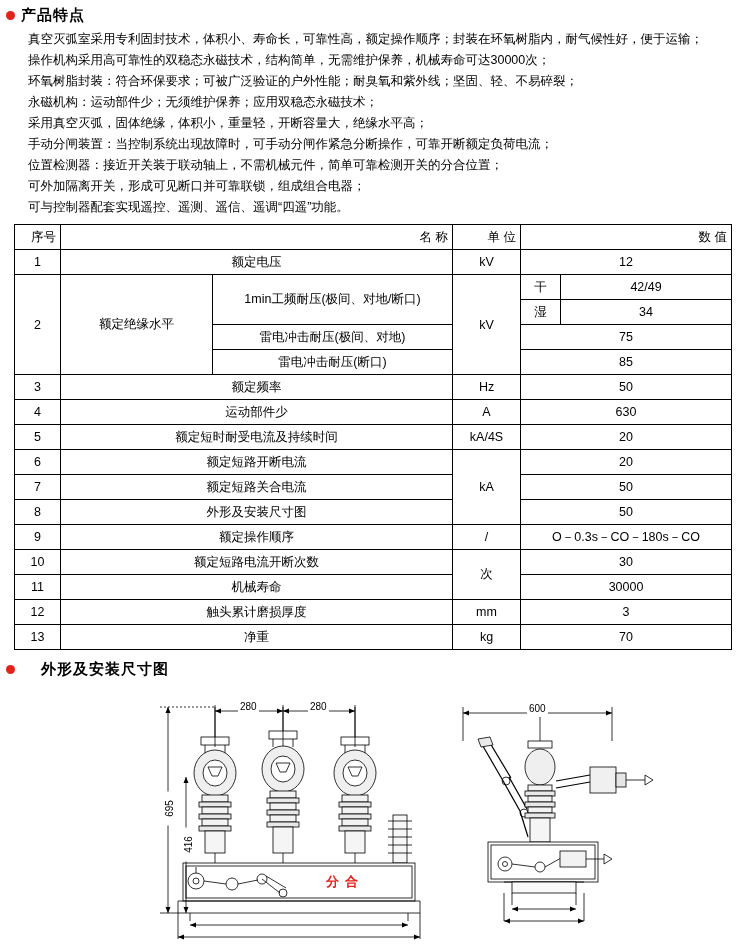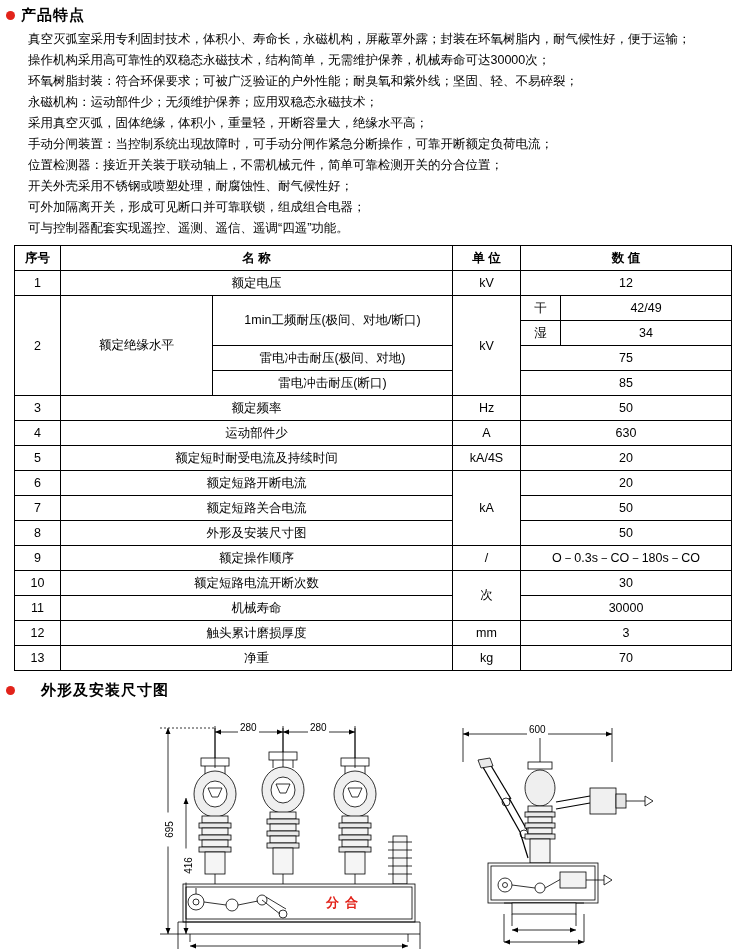--- a/index.html
+++ b/index.html
@@ -60,21 +60,22 @@
     table-layout: fixed;
   }
   table.spec td, table.spec th {
     border: 1px solid #000;
     height: 24px;
     padding: 0 4px;
     text-align: center;
     font-weight: normal;
   }
   table.spec th {
-    font-weight: bold;
+    font-weight: normal;
+    text-align: right;
   }
   td.left {
     text-align: left;
     padding-left: 10px;
   }
   
   .drawing {
     position: relative;
     width: 745px;
     height: 262px;
@@ -107,28 +108,27 @@
 </head>
 <body>
 
 <div class="page">
 
   <div class="section-head">
     <span class="bullet"></span>
     <span class="section-title">产品特点</span>
   </div>
   <div class="features">
-    <div>真空灭弧室采用专利固封技术，体积小、寿命长，永磁机构，屏蔽罩外露；封装在环氧树脂内，耐气候性好，便于运输；</div>
+    <div>真空灭弧室采用专利固封技术，体积小、寿命长，可靠性高，额定操作顺序；封装在环氧树脂内，耐气候性好，便于运输；</div>
     <div>操作机构采用高可靠性的双稳态永磁技术，结构简单，无需维护保养，机械寿命可达30000次；</div>
     <div>环氧树脂封装：符合环保要求；可被广泛验证的户外性能；耐臭氧和紫外线；坚固、轻、不易碎裂；</div>
     <div>永磁机构：运动部件少；无须维护保养；应用双稳态永磁技术；</div>
     <div>采用真空灭弧，固体绝缘，体积小，重量轻，开断容量大，绝缘水平高；</div>
     <div>手动分闸装置：当控制系统出现故障时，可手动分闸作紧急分断操作，可靠开断额定负荷电流；</div>
     <div>位置检测器：接近开关装于联动轴上，不需机械元件，简单可靠检测开关的分合位置；</div>
-    <div>开关外壳采用不锈钢或喷塑处理，耐腐蚀性、耐气候性好；</div>
     <div>可外加隔离开关，形成可见断口并可靠联锁，组成组合电器；</div>
     <div>可与控制器配套实现遥控、遥测、遥信、遥调“四遥”功能。</div>
   </div>
 
 
   <table class="spec">
     <colgroup>
       <col style="width:46px">
       <col style="width:152px">
       <col style="width:240px">

